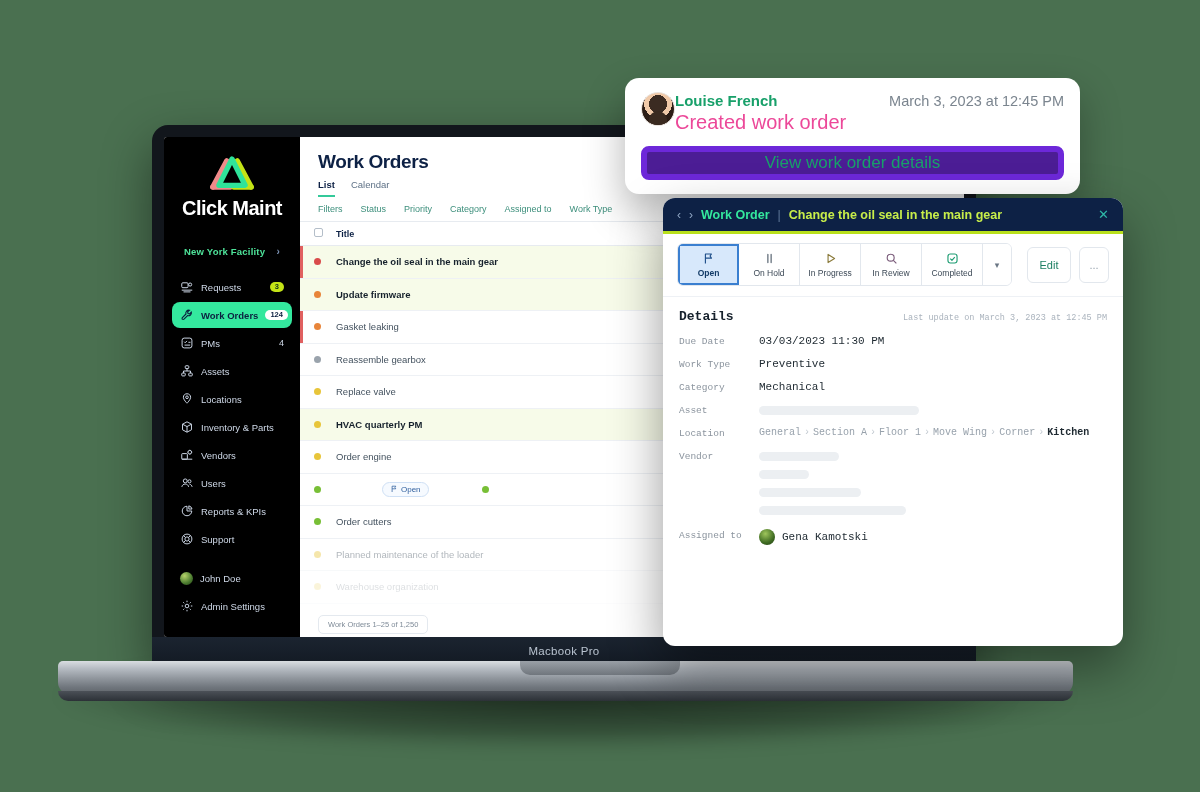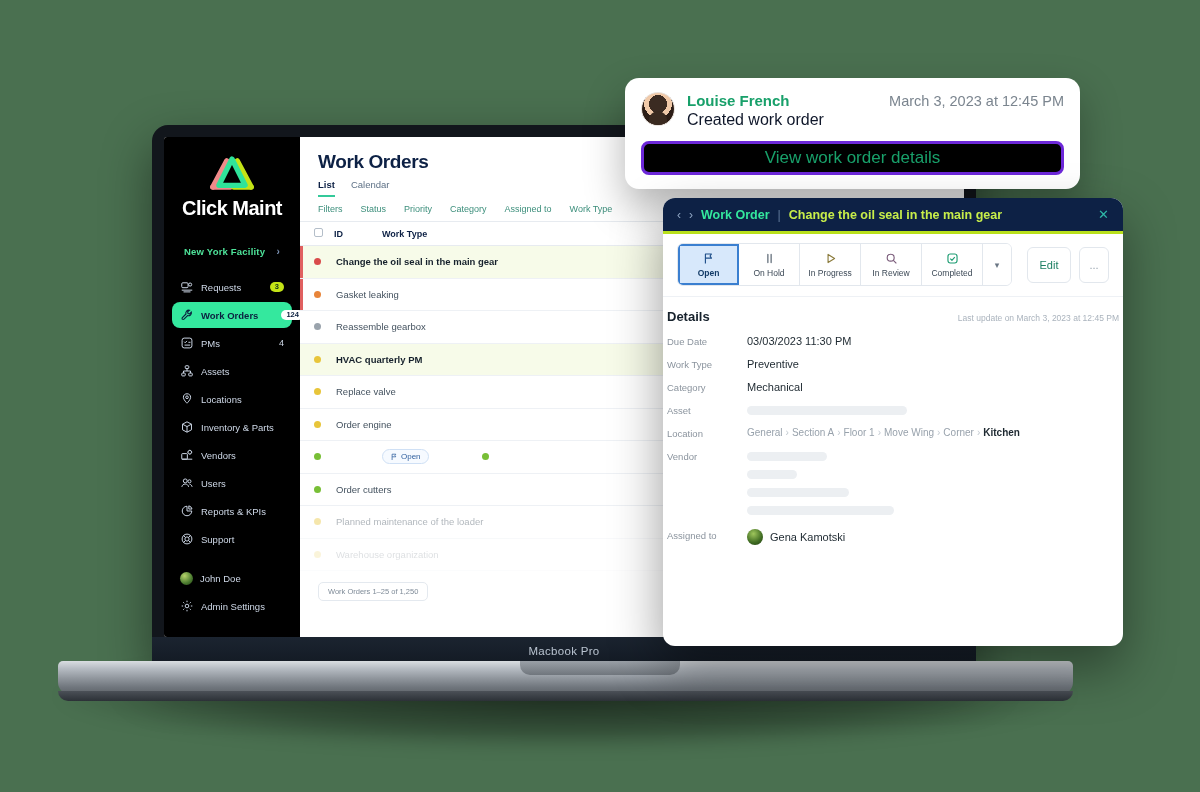--- a/index.html
+++ b/index.html
@@ -78,21 +78,21 @@
     font-size: 9.5px; color: #cfd9e8; cursor: default; white-space: nowrap;
   }
   .nav-item .ico { width: 14px; height: 14px; flex: 0 0 14px; display:block; }
   .nav-item .lbl { flex: 1; }
   .nav-item.active { background: #34e89e; color: #0b1f3f; font-weight: 700; }
   .nav-item.active .ico { stroke: #0b1f3f; }
   .badge-pill {
     background: #c3e316; color: #12331a; font-size: 7.5px; font-weight: 700;
     border-radius: 9px; padding: 1.5px 5px; line-height: 1;
   }
-  .nav-item.active .badge-pill { background: #fff; color: #0b1f3f; margin-left: 16px; }
+  .nav-item.active .badge-pill { background: #fff; color: #0b1f3f; }
   .count-plain { font-size: 9px; color: #cfd9e8; }
   .nav-gap { height: 10px; }
   .sb-spacer { flex: 1; }
   .sb-div { height: 1px; background: rgba(255,255,255,.12); margin: 6px 14px; }
   .collapse {
     display:flex; align-items:center; gap: 6px;
     padding: 4px 16px; font-size: 8.5px; color: #9fe870;
   }
   .avatar-sm {
     width: 13px; height: 13px; border-radius: 50%;
@@ -170,37 +170,37 @@
 
   .fade-row { opacity: .42; }
   .fade-row2 { opacity: .18; }
 
   
   #toast {
     position: absolute; left: 625px; top: 78px; width: 455px;
     background: #fff; border-radius: 14px; padding: 14px 16px 14px 16px;
     box-shadow: 0 18px 40px rgba(0,0,0,.30);
   }
-  #toast-top { display: flex; align-items: flex-start; gap: 12px; }
+  #toast-top { display: flex; align-items: flex-start; }
   #toast-avatar {
     width: 34px; height: 34px; border-radius: 50%; flex: 0 0 34px;
     background: radial-gradient(circle at 50% 34%, #3b2b22 0 34%, #f0c9a8 34% 52%, #2c1d16 52% 100%);
     border: 1px solid #e9e2dc; position: relative; overflow: hidden;
   }
   #toast-avatar::after {
     content:""; position:absolute; left:50%; top:55%; transform:translateX(-50%);
     width:18px; height:16px; border-radius: 9px 9px 0 0; background:#3a2a20;
   }
   #toast-head-line { flex: 1; display: flex; align-items: baseline; justify-content: space-between; }
   #toast-name { font-size: 15px; font-weight: 700; color: #18a06a; }
   #toast-time { font-size: 14.5px; color: #7b858f; }
-  #toast-sub { font-size: 16px; color: #0f172a; margin-top: 2px; }
+  #toast-sub { font-size: 20px; color: #ec4899; margin-top: 2px; }
   #toast-btn {
     margin-top: 12px; width: 100%; height: 34px;
-    border: 3px solid #6d28d9; border-radius: 8px; background: #000000;
+    border: 6px solid #6d28d9; border-radius: 8px; background: #4c1d95;
     display: flex; align-items: center; justify-content: center;
     font-size: 17px; color: #18a06a; font-weight: 400;
   }
 
   
   #detail {
     position: absolute; left: 663px; top: 198px; width: 460px; height: 448px;
     background: #fff; border-radius: 12px; overflow: hidden;
     box-shadow: 0 22px 52px rgba(0,0,0,.40);
   }
@@ -236,21 +236,21 @@
     margin-left: auto; width: 44px; height: 36px; border: 1px solid #e2e7ed; border-radius: 6px;
     display: flex; align-items: center; justify-content: center;
     font-size: 11px; color: #1d7f63; background: #fff;
   }
   .btn-more {
     width: 30px; height: 36px; border: 1px solid #e2e7ed; border-radius: 6px;
     display: flex; align-items: center; justify-content: center;
     font-size: 11px; color: #98a3ae; background: #fff;
   }
 
-  #detail-body { padding: 12px 4px; }
+  #detail-body { padding: 12px 16px; font-family: Liberation Mono, monospace; }
   #detail-body-head { display: flex; align-items: baseline; justify-content: space-between; }
   #details-label { font-size: 13px; font-weight: 700; color: #16212c; }
   #last-update { font-size: 8.5px; color: #aab3bd; }
 
   .drow { display: flex; align-items: flex-start; margin-top: 11px; }
   .dlabel { width: 80px; flex: 0 0 80px; font-size: 9.5px; color: #8b949e; padding-top: 1px; }
   .dval { font-size: 11px; color: #1d2830; }
   .skel { height: 9px; border-radius: 5px; background: #eceff2; }
   .crumbs { font-size: 10px; color: #98a2ac; }
   .crumbs b { color: #1d2830; font-weight: 700; }
@@ -444,39 +444,54 @@
             <svg width="11" height="11" viewBox="0 0 20 20" fill="none" stroke="#3d8f7c" stroke-width="1.5">
               <circle cx="10" cy="10" r="2.6"></circle>
               <path d="M10 2.6v2M10 15.4v2M2.6 10h2M15.4 10h2M4.8 4.8l1.4 1.4M13.8 13.8l1.4 1.4M15.2 4.8l-1.4 1.4M6.2 13.8l-1.4 1.4"></path>
             </svg>
           </span>
         </div>
 
         <div id="tbl">
           <div id="thead">
             <div class="cell-check"><span class="chk"></span></div>
+            <div class="cell-title">Title</div>
             <div class="cell-id">ID</div>
             <div class="cell-type">Work Type</div>
             <div class="cell-pri"></div>
           </div>
           <div id="tbody">
               <div class="row hl bold sel-bar">
                 <div class="dot-wrap">
                   <span class="dot" style="background:#d94b4b"></span>
                 </div>
                 <div class="cell-title"><span class="title-txt">Change the oil seal in the main gear</span></div>
                 <div class="cell-id"></div>
                 <div class="cell-type"><span class="status-chip progress">
                     <svg class="chip-ico" viewBox="0 0 16 16" fill="none" stroke="currentColor" stroke-width="1.5" stroke-linejoin="round">
                       <path d="M5 3l8 5-8 5z"></path>
                     </svg>
                     <span class="st-text">In Progress</span>
                   </span></div>
                 <div class="cell-pri"><span class="dot" style="background:#d94b4b"></span></div>
               </div>
+              <div class="row hl bold">
+                <div class="dot-wrap">
+                  <span class="dot" style="background:#e8853a"></span>
+                </div>
+                <div class="cell-title"><span class="title-txt">Update firmware</span></div>
+                <div class="cell-id"></div>
+                <div class="cell-type"><span class="status-chip hold">
+                    <svg class="chip-ico" viewBox="0 0 16 16" fill="none" stroke="currentColor" stroke-width="1.6" stroke-linecap="round">
+                      <path d="M6 3v10M10 3v10"></path>
+                    </svg>
+                    <span class="st-text">On Hold</span>
+                  </span></div>
+                <div class="cell-pri"><span class="dot" style="background:#e8853a"></span></div>
+              </div>
               <div class="row sel-bar">
                 <div class="dot-wrap">
                   <span class="dot" style="background:#e8853a"></span>
                 </div>
                 <div class="cell-title"><span class="title-txt">Gasket leaking</span></div>
                 <div class="cell-id"></div>
                 <div class="cell-type"><span class="status-chip progress">
                     <svg class="chip-ico" viewBox="0 0 16 16" fill="none" stroke="currentColor" stroke-width="1.5" stroke-linejoin="round">
                       <path d="M5 3l8 5-8 5z"></path>
                     </svg>
@@ -492,39 +507,39 @@
                 <div class="cell-id"></div>
                 <div class="cell-type"><span class="status-chip completed">
                     <svg class="chip-ico" viewBox="0 0 16 16" fill="none" stroke="currentColor" stroke-width="1.5" stroke-linejoin="round">
                       <rect x="2.4" y="2.4" width="11.2" height="11.2" rx="3"></rect>
                       <path d="M5.3 8.2l2 2 3.5-3.8"></path>
                     </svg>
                     <span class="st-text">Completed</span>
                   </span></div>
                 <div class="cell-pri"><span class="dot" style="background:#9aa3ac"></span></div>
               </div>
+              <div class="row">
+                <div class="dot-wrap">
+                  <span class="dot" style="background:#e8c53a"></span>
+                </div>
+                <div class="cell-title"><span class="title-txt">Replace valve</span></div>
+                <div class="cell-id"></div>
+                <div class="cell-type"><span class="status-chip open">
+                    <svg class="chip-ico" viewBox="0 0 16 16" fill="none" stroke="currentColor" stroke-width="1.5" stroke-linejoin="round">
+                      <path d="M4.2 14V2.4h7.4l-1.7 2.6 1.7 2.6H4.2"></path>
+                    </svg>
+                    <span class="st-text">Open</span>
+                  </span></div>
+                <div class="cell-pri"><span class="dot" style="background:#e8c53a"></span></div>
+              </div>
               <div class="row hl bold">
                 <div class="dot-wrap">
                   <span class="dot" style="background:#e8c53a"></span>
                 </div>
                 <div class="cell-title"><span class="title-txt">HVAC quarterly PM</span></div>
-                <div class="cell-id"></div>
-                <div class="cell-type"><span class="status-chip open">
-                    <svg class="chip-ico" viewBox="0 0 16 16" fill="none" stroke="currentColor" stroke-width="1.5" stroke-linejoin="round">
-                      <path d="M4.2 14V2.4h7.4l-1.7 2.6 1.7 2.6H4.2"></path>
-                    </svg>
-                    <span class="st-text">Open</span>
-                  </span></div>
-                <div class="cell-pri"><span class="dot" style="background:#e8c53a"></span></div>
-              </div>
-              <div class="row">
-                <div class="dot-wrap">
-                  <span class="dot" style="background:#e8c53a"></span>
-                </div>
-                <div class="cell-title"><span class="title-txt">Replace valve</span></div>
                 <div class="cell-id"></div>
                 <div class="cell-type"><span class="status-chip open">
                     <svg class="chip-ico" viewBox="0 0 16 16" fill="none" stroke="currentColor" stroke-width="1.5" stroke-linejoin="round">
                       <path d="M4.2 14V2.4h7.4l-1.7 2.6 1.7 2.6H4.2"></path>
                     </svg>
                     <span class="st-text">Open</span>
                   </span></div>
                 <div class="cell-pri"><span class="dot" style="background:#e8c53a"></span></div>
               </div>
               <div class="row">

